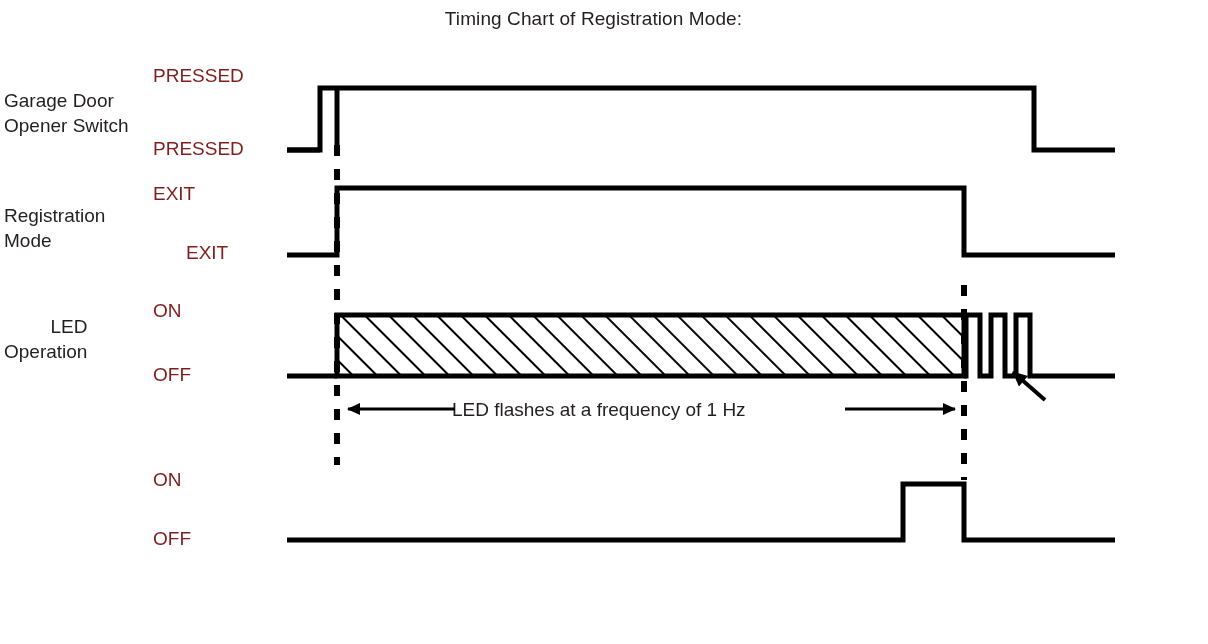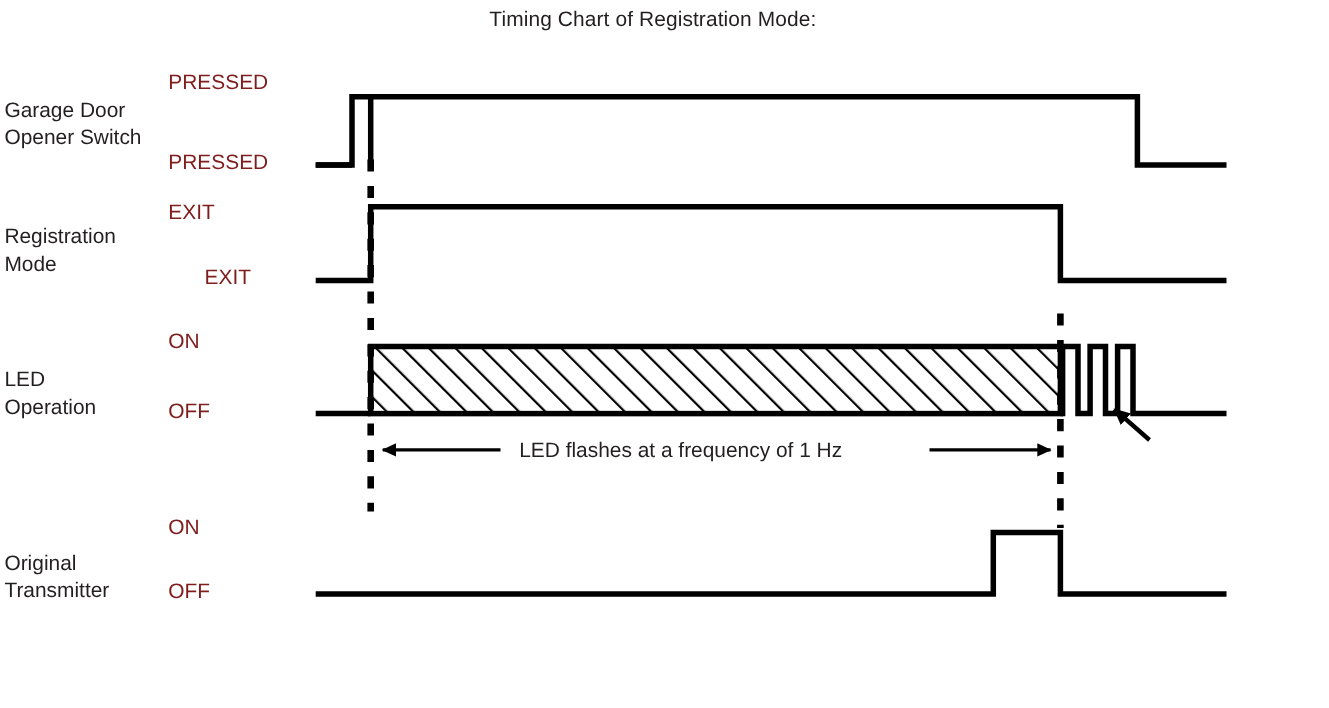--- a/index.html
+++ b/index.html
@@ -68,38 +68,36 @@
 <body>
 
 <div id="chart-root">
 
   <div class="chart-title">Timing Chart of Registration Mode:</div>
 
   <div class="sig-name" style="left:4px; top:72px;margin-top:16px;">Garage Door
 Opener Switch</div>
   <div class="sig-name" style="left:4px; top:203px;">Registration
 Mode</div>
-  <div class="sig-name" style="left:4px; top:333px;">LED
+  <div class="sig-name" style="left:4px; top:314px;text-align:right;">LED
 Operation</div>
-  <div class="sig-name" style="left:4px; top:500px;">Original
-Transmitter</div>
 
   <div class="lvl-label" style="left:153px; top:65px;">PRESSED</div>
   <div class="lvl-label" style="left:153px; top:138px;">PRESSED</div>
 
   <div class="lvl-label" style="left:153px; top:183px;">EXIT</div>
   <div class="lvl-label" style="left:153px; top:242px;margin-left:33px;">EXIT</div>
 
   <div class="lvl-label" style="left:153px; top:300px;">ON</div>
   <div class="lvl-label" style="left:153px; top:364px;">OFF</div>
 
   <div class="lvl-label" style="left:153px; top:469px;">ON</div>
   <div class="lvl-label" style="left:153px; top:528px;">OFF</div>
 
-  <div class="annot" style="left:472px; top:397px;">LED flashes at a frequency of 1 Hz</div>
+  <div class="annot" style="left:452px; top:397px;">LED flashes at a frequency of 1 Hz</div>
 
   <svg class="wave-layer" viewBox="0 0 1208 644">
     <defs>
       <pattern id="hatch45" width="17" height="17" patternUnits="userSpaceOnUse" patternTransform="rotate(-45)">
         <rect width="17" height="17" fill="#ffffff"></rect>
         <line x1="0" y1="0" x2="0" y2="17" stroke="#000000" stroke-width="4"></line>
       </pattern>
       <marker id="arrowLeft" markerWidth="14" markerHeight="12" refX="2" refY="6" orient="auto" markerUnits="userSpaceOnUse">
         <path d="M14,0 L14,12 L1,6 Z" fill="#000000"></path>
       </marker>

